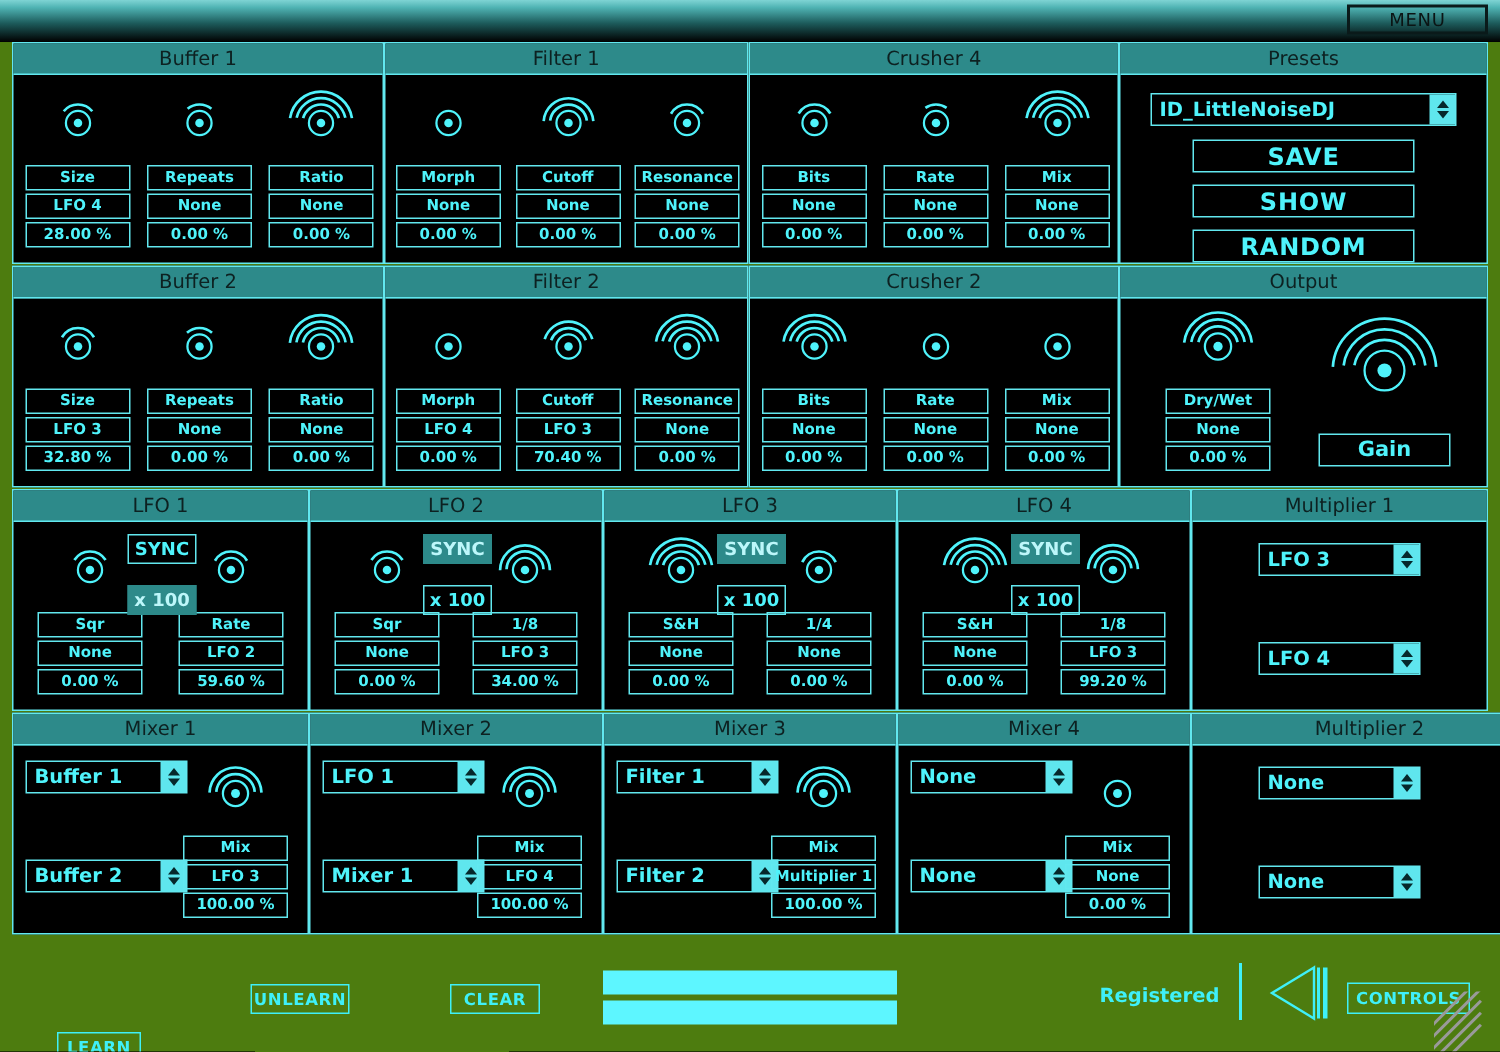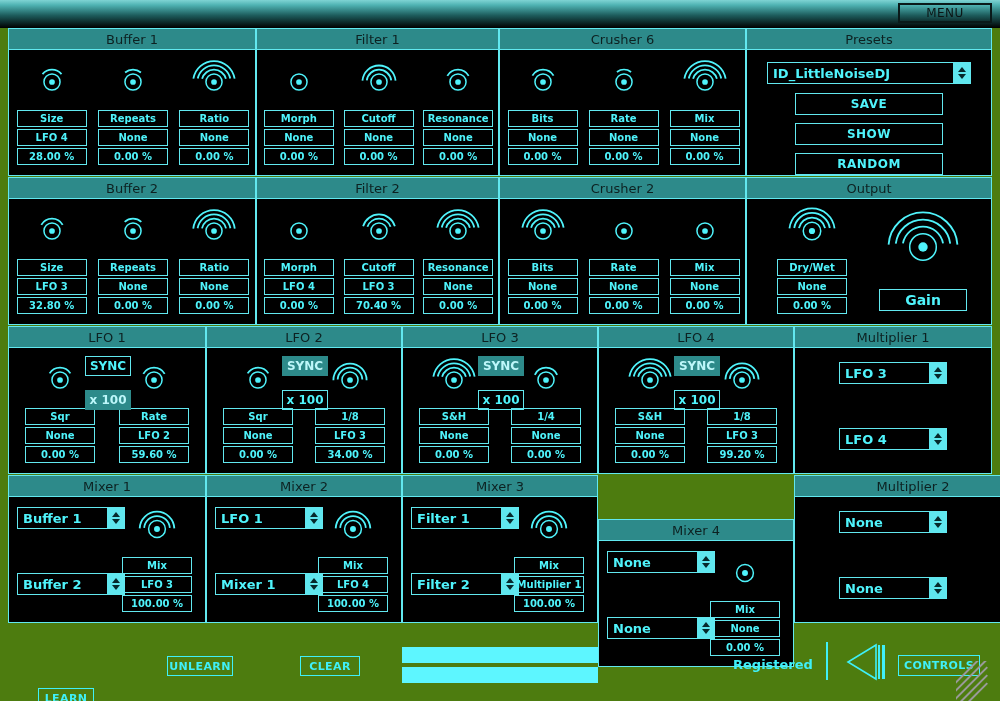--- a/index.html
+++ b/index.html
@@ -56,21 +56,21 @@
     align-items: center; justify-content: center; gap: 2px;
   }
   .ar-up, .ar-dn { width: 0; height: 0; border-left: 4px solid transparent; border-right: 4px solid transparent; }
   .ar-up { border-bottom: 5px solid #06282b; }
   .ar-dn { border-top: 5px solid #06282b; }
 
   
   .pbtn {
     border: 1px solid #62e8ef; height: 22px;
     display: flex; align-items: center; justify-content: center;
-    font-size: 12px; font-weight: bold; color: #4ff3fb; letter-spacing: .5px;
+    font-size: 16px; font-weight: bold; color: #4ff3fb; letter-spacing: .5px;
     font-family: "DejaVu Sans", sans-serif;
   }
 
   
   .tgl {
     border: 1px solid #62e8ef; height: 20px; width: 46px;
     display: flex; align-items: center; justify-content: center;
     font-size: 12px; font-weight: bold; color: #4ff3fb;
     font-family: "DejaVu Sans", sans-serif;
   }
@@ -189,21 +189,21 @@
                 <path d="M 12.32 16.84 A 12.33 12.33 0 0 1 33.68 16.84" fill="none" stroke="#4ff3fb" stroke-width="1.8" stroke-linecap="butt"></path>
               </svg>
             </div>
             <div class="fld">Resonance</div>
             <div class="fld">None</div>
             <div class="fld">0.00 %</div>
           </div>
         </div>
       </div>
       <div class="panel" style="left:499px; top:28px; width:247px; height:148px;">
-        <div class="panel-hd">Crusher 6</div>
+        <div class="panel-hd">Crusher 4</div>
         <div class="panel-body">
           <div class="kcol" style="left:5.5px; top:6px;">
             <div class="knobwrap">
               <svg width="46" height="46" viewBox="0 0 46 46">
                 <circle cx="23" cy="23" r="2.8520000000000003" fill="#4ff3fb"></circle>
                 <circle cx="23" cy="23" r="8.05" fill="none" stroke="#4ff3fb" stroke-width="1.5"></circle>
                 <path d="M 12.43 16.65 A 12.33 12.33 0 0 1 33.57 16.65" fill="none" stroke="#4ff3fb" stroke-width="1.8" stroke-linecap="butt"></path>
               </svg>
             </div>
             <div class="fld">Bits</div>
@@ -670,21 +670,21 @@
               <path d="M 6.68 23.40 A 17.33 17.33 0 0 1 41.32 23.40" fill="none" stroke="#4ff3fb" stroke-width="1.8" stroke-linecap="butt"></path>
             </svg>
           </div>
           <div style="position:absolute; left:111px; top:58px; width:70px;">
             <div class="fld">Mix</div>
             <div class="fld">Multiplier 1</div>
             <div class="fld">100.00 %</div>
           </div>
         </div>
       </div>
-      <div class="panel" style="left:598px; top:475px; width:196px; height:148px;margin-top:44px;">
+      <div class="panel" style="left:598px; top:475px; width:196px; height:148px;">
         <div class="panel-hd">Mixer 4</div>
         <div class="panel-body">
           <div class="sel" style="position:absolute; left:8px; top:10px; width:108px;">
             <span>None</span>
             <div class="arrows">
               <div class="ar-up"></div>
               <div class="ar-dn"></div>
             </div>
           </div>
           <div class="sel" style="position:absolute; left:8px; top:76px; width:108px;">

